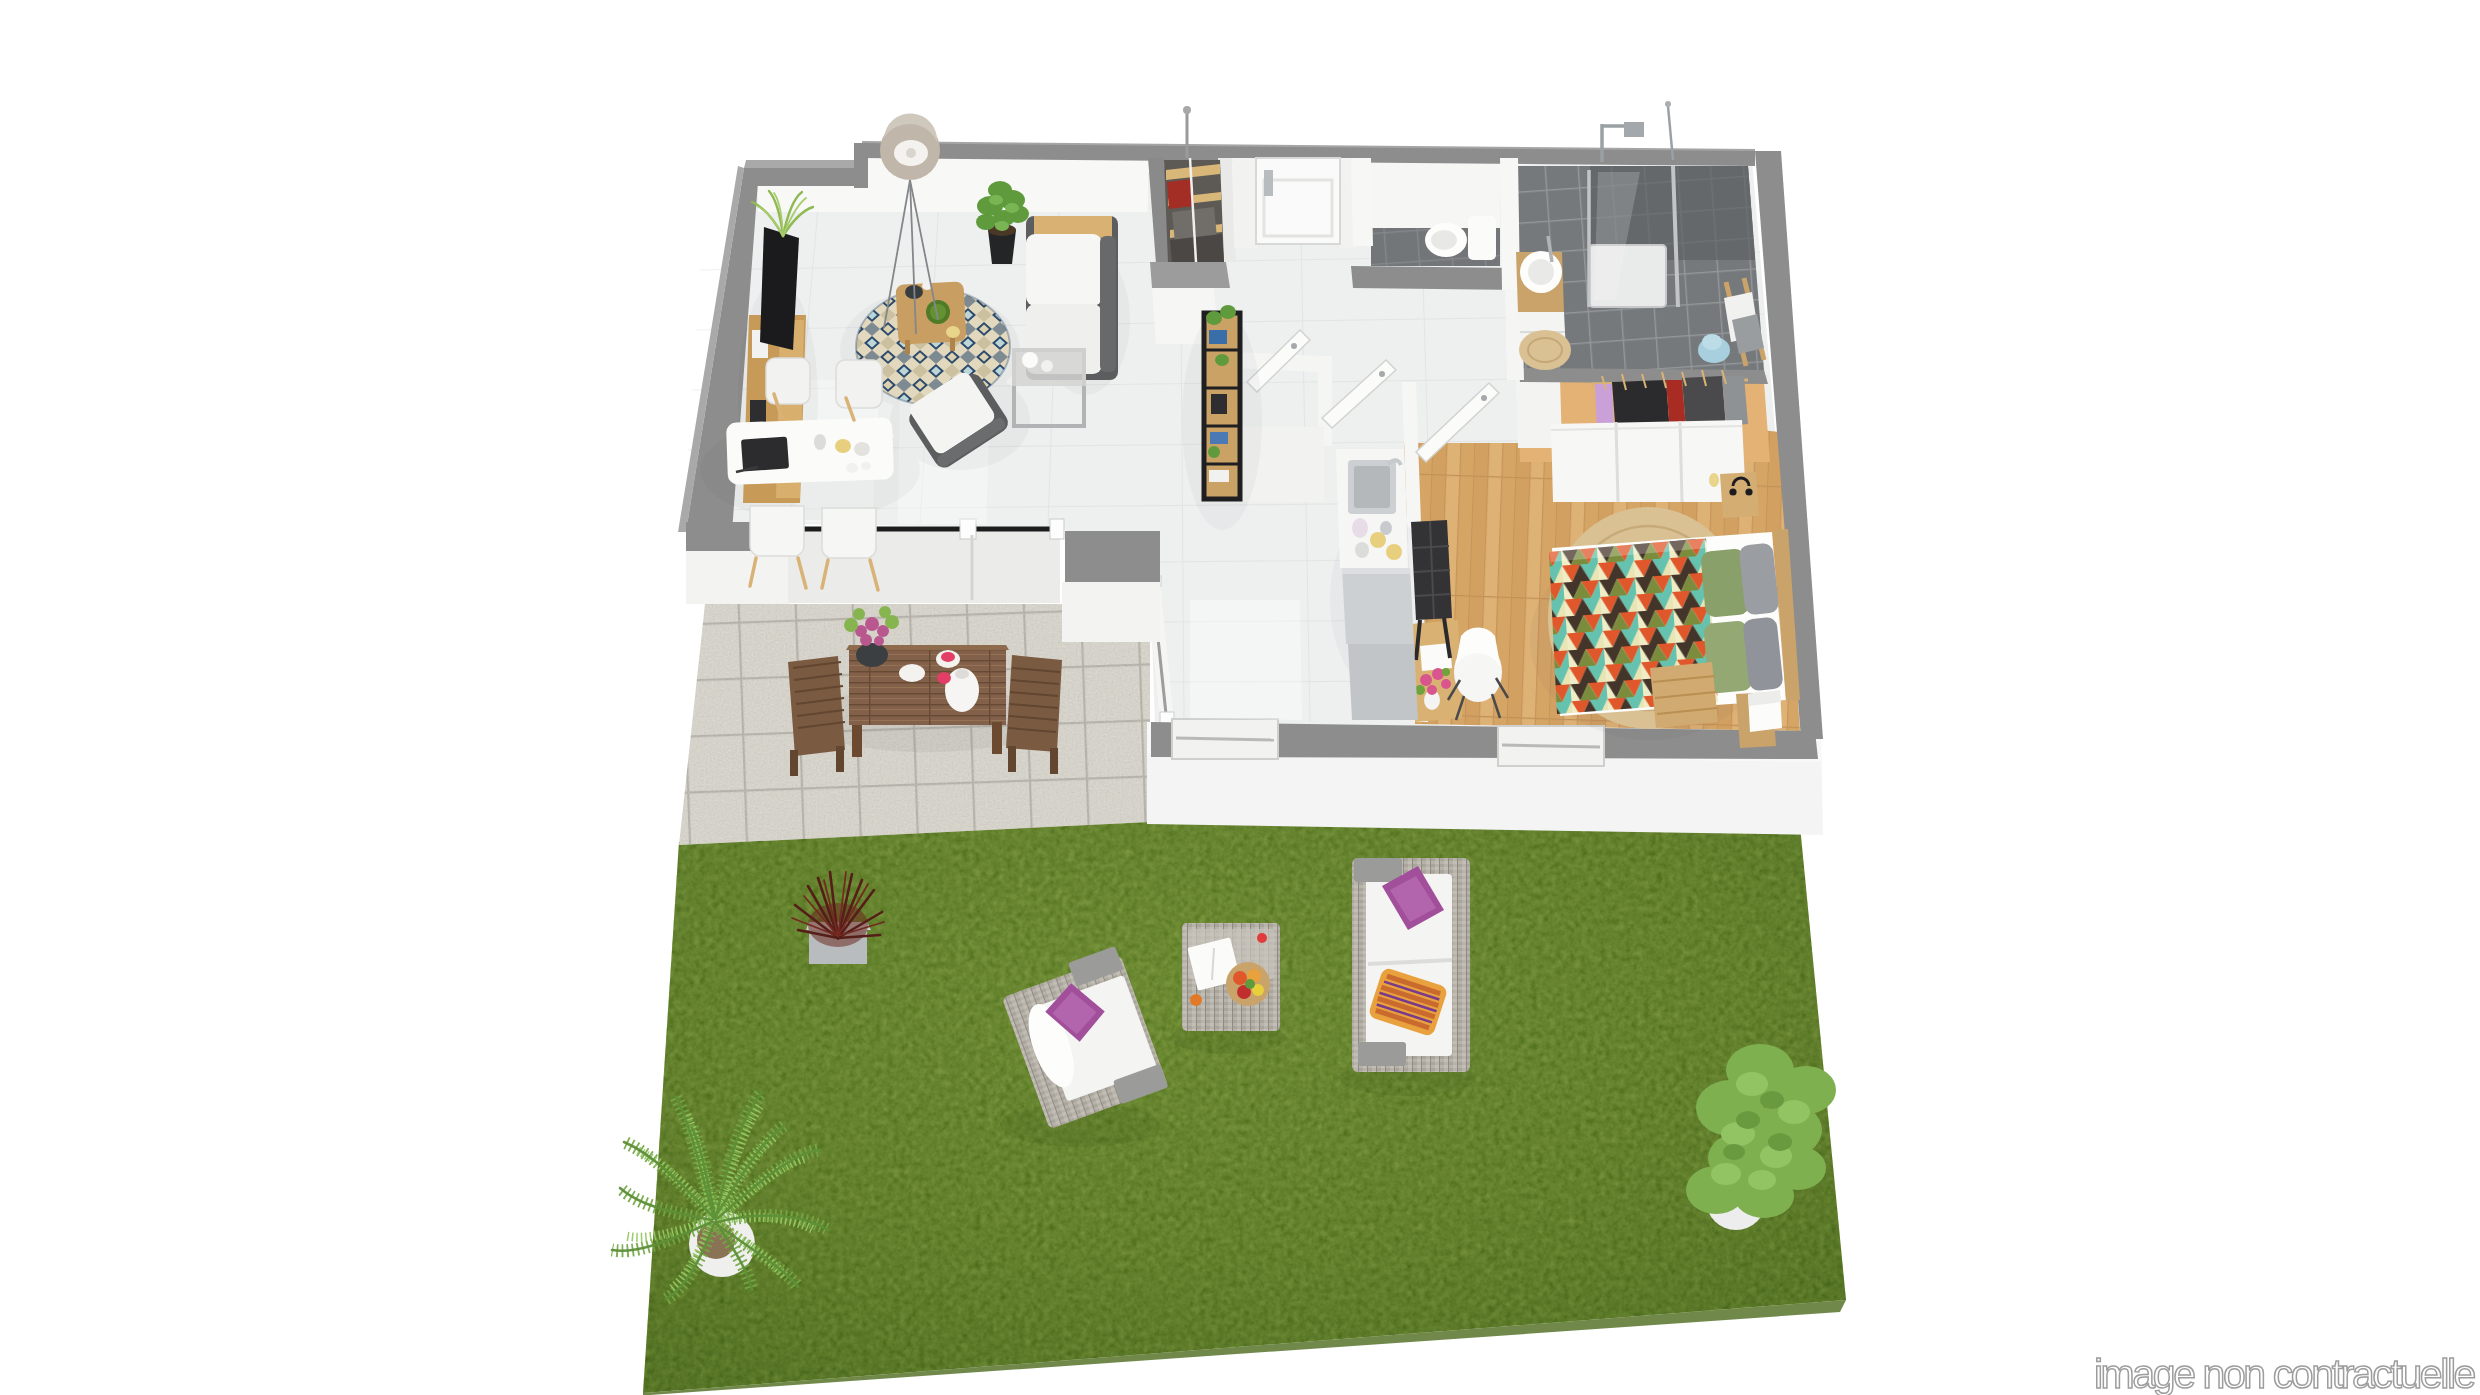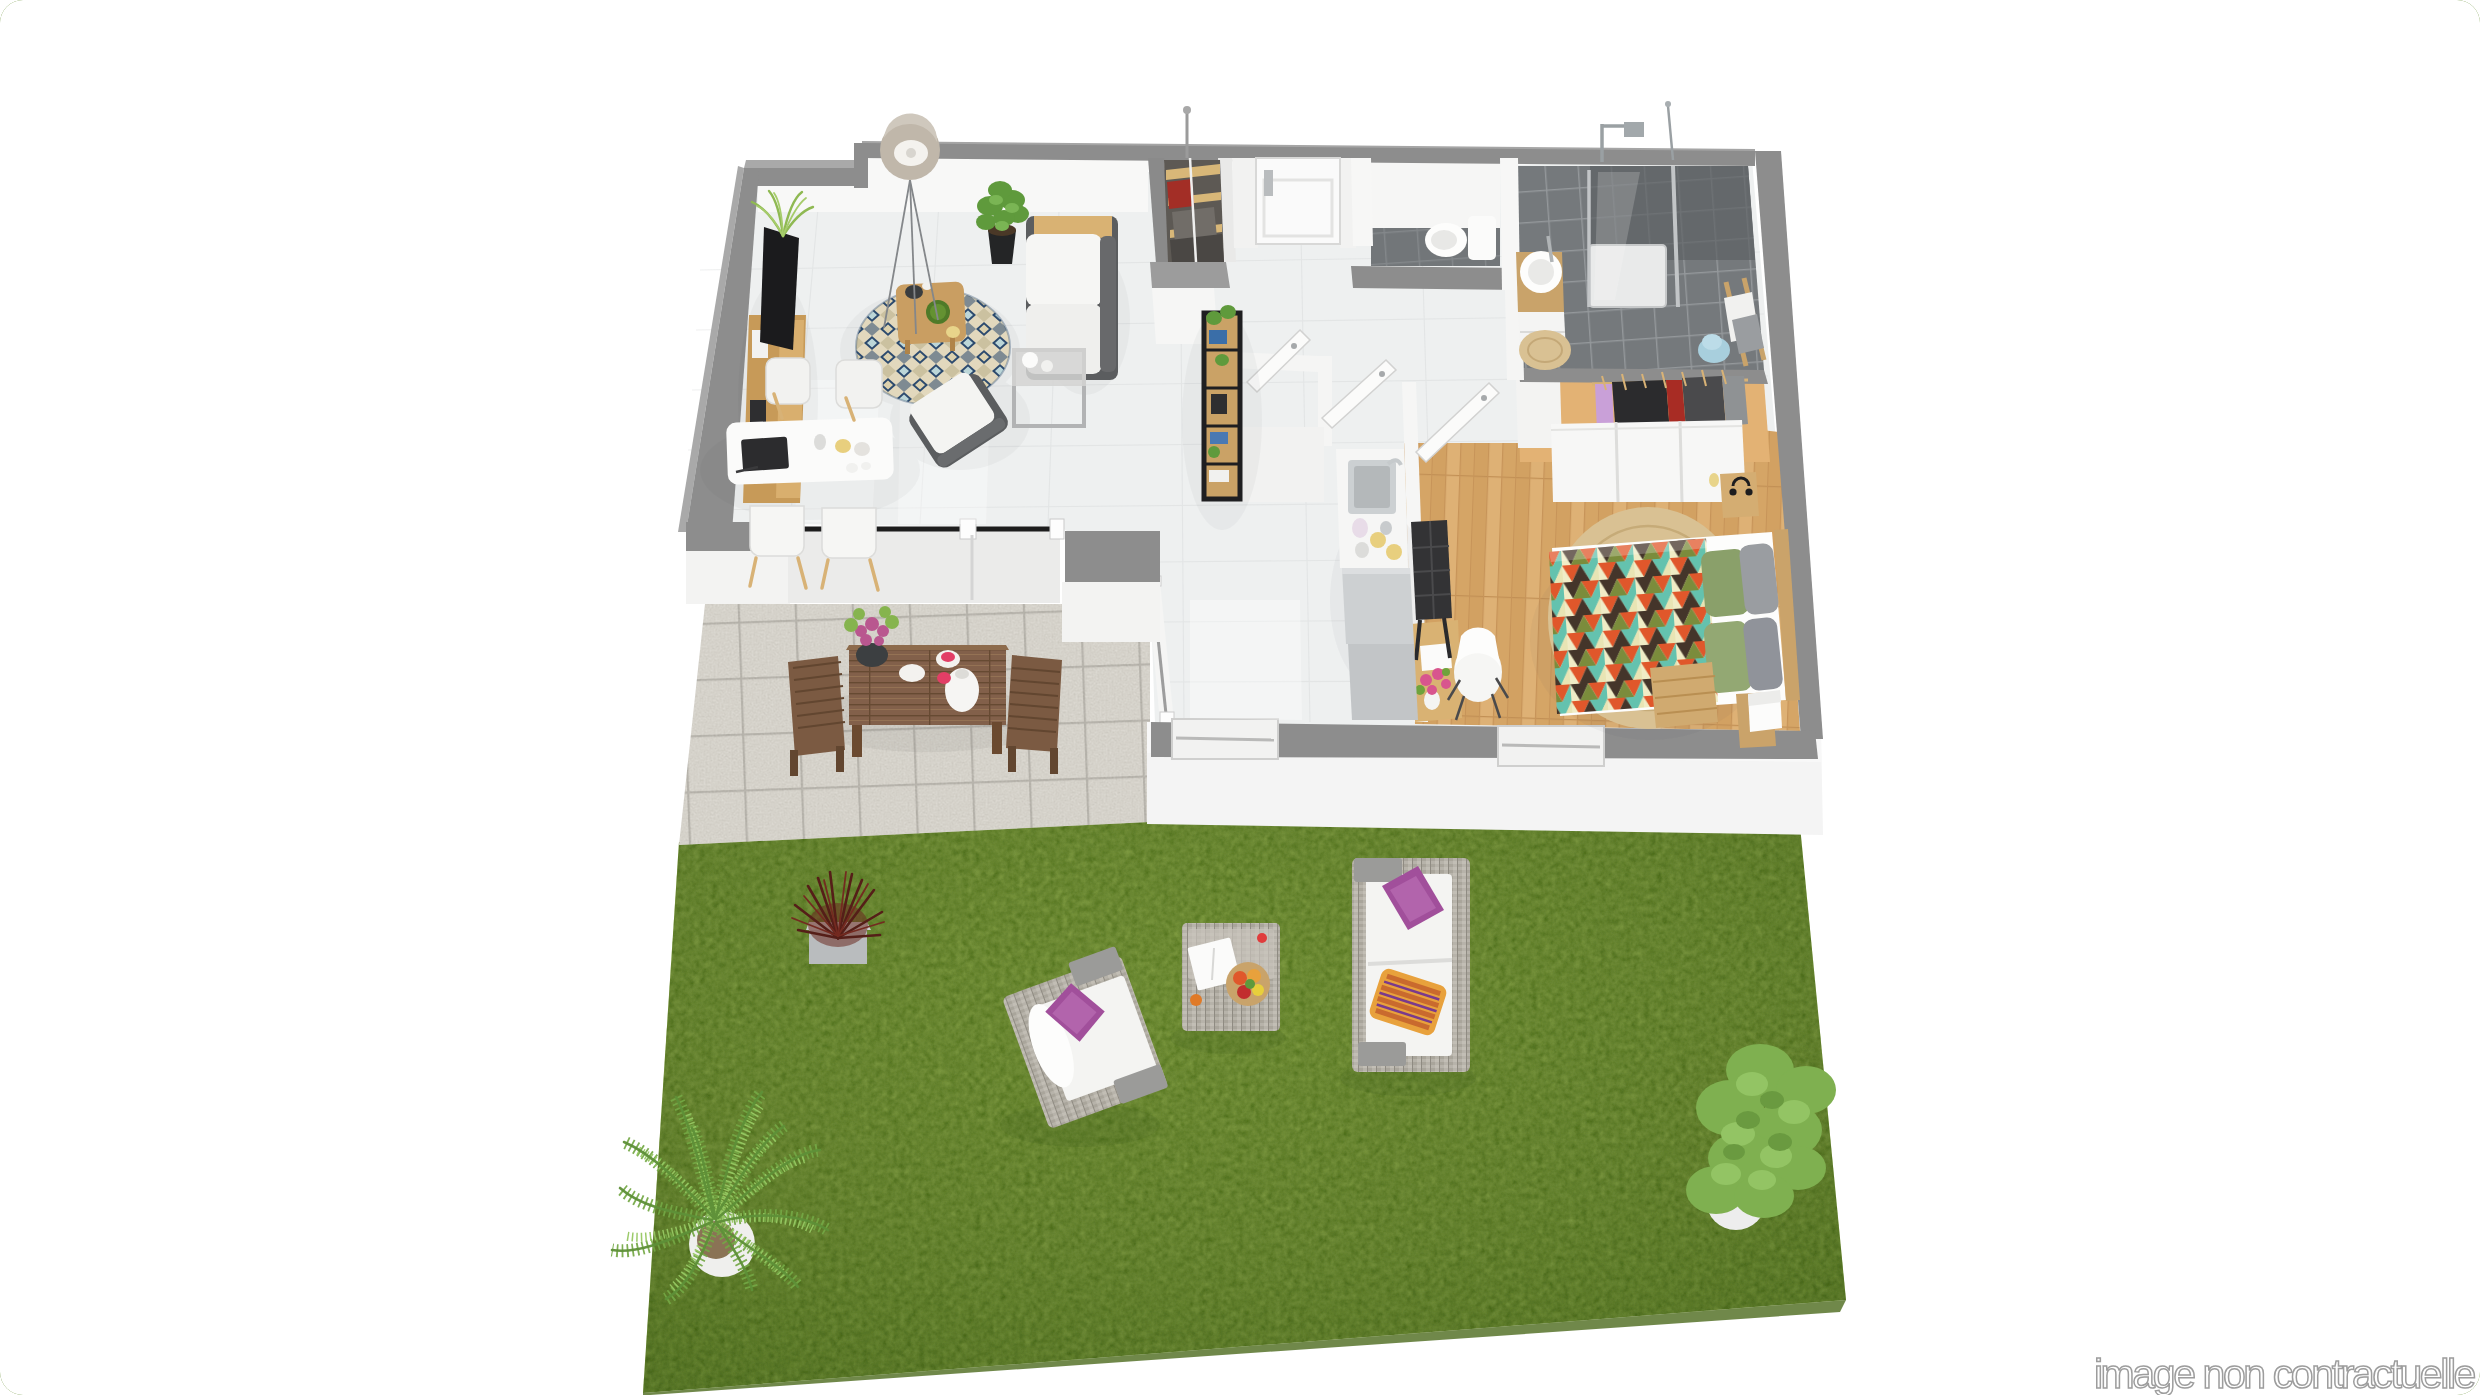--- a/index.html
+++ b/index.html
@@ -1,16 +1,16 @@
 <!DOCTYPE html>
 <html><head>
 <meta charset="utf-8">
 <style>
 html,body{margin:0;padding:0;background:#ffffff;}
-#stage{position:relative;width:2480px;height:1395px;background:#4d7c0f;overflow:hidden;font-family:"Liberation Sans",sans-serif;border-radius:23px;}
+#stage{position:relative;width:2480px;height:1395px;background:#4d7c0f;overflow:hidden;font-family:"Liberation Sans",sans-serif;}
 </style>
 </head>
 <body>
 <div id="stage">
 <svg width="2480" height="1395" viewBox="0 0 2480 1395" xmlns="http://www.w3.org/2000/svg">
 <defs>
 <filter id="grassN" x="-5%" y="-5%" width="110%" height="110%">
   <feTurbulence type="fractalNoise" baseFrequency="0.16" numOctaves="3" seed="7" result="n"></feTurbulence>
   <feColorMatrix in="n" type="matrix" values="0 0 0 0 0.28  0 0 0 0 0.42  0 0 0 0 0.10  0.45 0.65 0.28 0 -0.16" result="na"></feColorMatrix>
   <feComposite in="na" in2="SourceGraphic" operator="in" result="tex"></feComposite>

